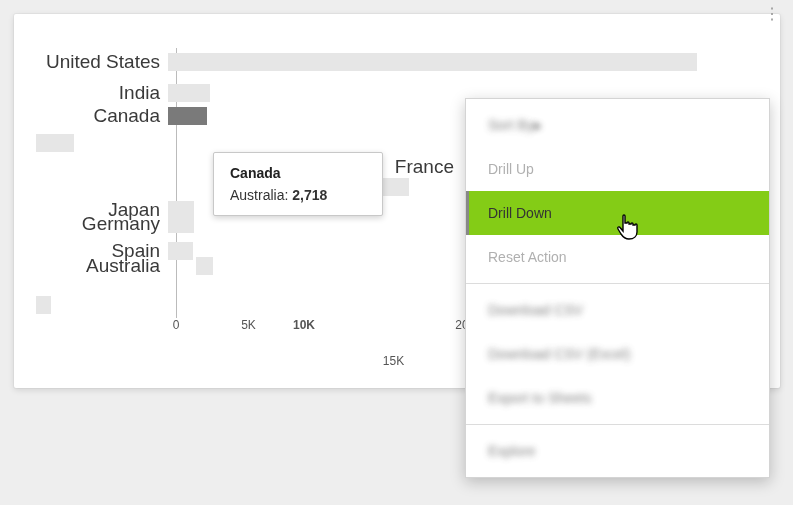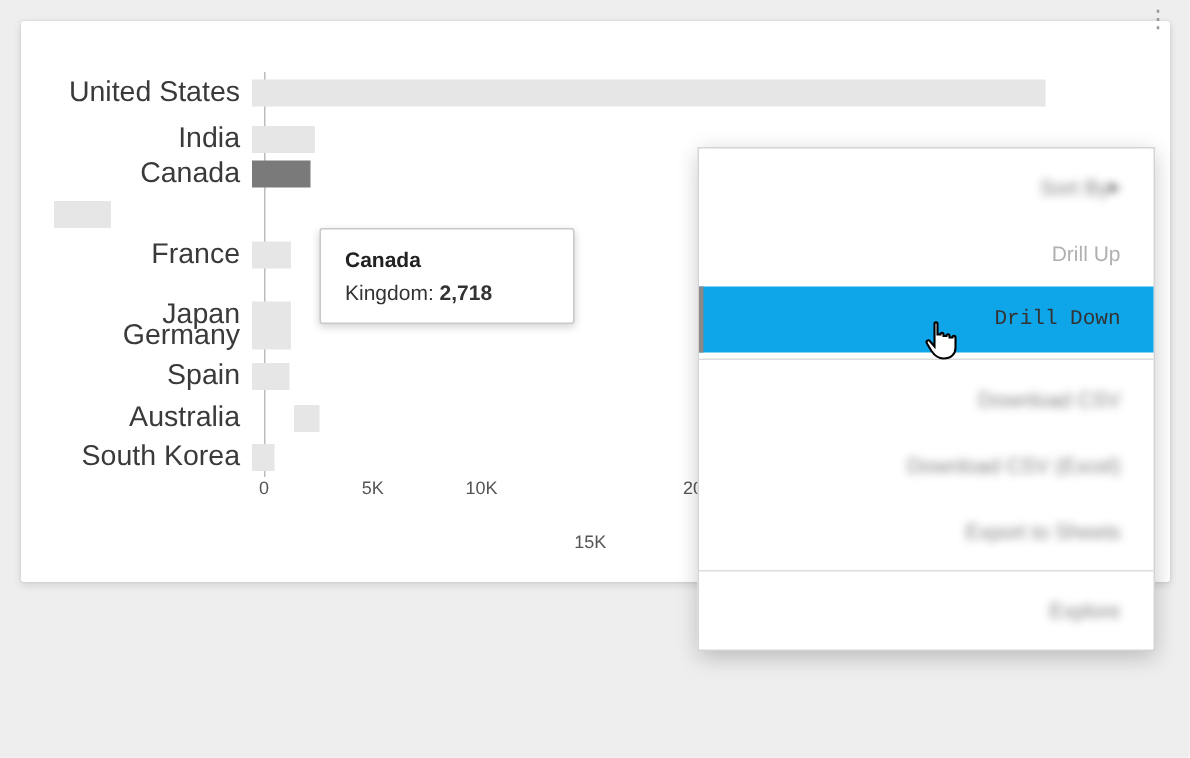--- a/index.html
+++ b/index.html
@@ -96,31 +96,30 @@
     background: #fff;
     border: 1px solid #d4d4d4;
     box-shadow: 0 4px 14px rgba(0,0,0,0.22);
     width: 305px;
     font-size: 14px;
     padding: 4px 0;
   }
   .menu-item {
     padding: 14px 22px;
     color: #6d6d6d;
-    display:flex; align-items:center; justify-content:flex-end;
+    display:flex; align-items:center; justify-content:flex-start;
     cursor: default;
     position:relative;
   }
   .menu-item.disabled { color: #b0b0b0; }
   .menu-item.active {
-    background: #0ea5e9;
+    background: #84cc16;
     color: #333;
     border-left: 3px solid #888;
     padding-left: 19px;
-    font-family: Liberation Mono, monospace;
   }
   .menu-item .arrow { font-size: 10px; color:#555; }
   .menu-sep { height:1px; background:#dcdcdc; margin: 4px 0; }
   .menu-item.blur span { filter: blur(3px); opacity:0.85; }
 
   
   .cursor {
     position: absolute;
     width: 26px; height: 28px;
     pointer-events: none;
@@ -153,21 +152,21 @@
           <div class="row-label">Canada</div>
           <div class="bar-track">
             <div class="bar highlight" style="width: 39.411px;"></div>
           </div>
         </div>
         <div class="row" style="top: 81px;">
           <div class="bar-track">
             <div class="bar" style="width: 37.7px;"></div>
           </div>
         </div>
-        <div class="row" style="top: 108px;">
+        <div class="row" style="top: 108px; flex-direction: column;">
           <div class="row-label">France</div>
           <div class="bar-track">
             <div class="bar" style="width: 26.1px;"></div>
           </div>
         </div>
         <div class="row" style="top: 148px;">
           <div class="row-label">Japan</div>
           <div class="bar-track">
             <div class="bar" style="width: 26.1px;"></div>
           </div>
@@ -177,66 +176,68 @@
           <div class="bar-track">
             <div class="bar" style="width: 26.1px;"></div>
           </div>
         </div>
         <div class="row" style="top: 189px; justify-content: space-between;">
           <div class="row-label">Spain</div>
           <div class="bar-track">
             <div class="bar" style="width: 24.65px;"></div>
           </div>
         </div>
-        <div class="row" style="top: 217px; gap: 28px;">
+        <div class="row" style="top: 204px; gap: 28px;">
           <div class="row-label">Australia</div>
           <div class="bar-track">
             <div class="bar" style="width: 17.4px;"></div>
           </div>
         </div>
         <div class="row" style="top: 243px;">
-          <div class="row-label">South Korea</div>
           <div class="bar-track">
             <div class="bar" style="width: 14.5px;"></div>
           </div>
         </div>
       </div>
     <div class="axis" id="axis">
         <div class="tick" style="left: 0px;">0</div>
         <div class="tick" style="left: 72.5px;">5K</div>
-        <div class="tick" style="left: 145px;">10K</div>
+        <div class="tick" style="left: 128px; font-weight: bold;">10K</div>
         <div class="tick" style="left: 217.5px; margin-top: 36px;">15K</div>
         <div class="tick" style="left: 290px;">20K</div>
         <div class="tick" style="left: 362.5px;">25K</div>
         <div class="tick" style="left: 435px;">30K</div>
         <div class="tick" style="left: 507.5px;">35K</div>
         <div class="tick" style="left: 580px;">40K</div>
       </div>
   </div>
 </div>
 
 <div class="tooltip" style="left:213px; top:152px;">
   <div class="tt-title">Canada</div>
   <div class="tt-row">
-    <span>Kingdom:</span>
+    <span>Australia:</span>
     <b>2,718</b>
   </div>
 </div>
 
 <div class="menu" id="menu" style="left:465px; top:98px;">
     <div class="menu-item blur">
       <span>Sort By</span>
       <span class="arrow">▶</span>
     </div>
     <div class="menu-item disabled">
       <span>Drill Up</span>
     </div>
     <div class="menu-item active">
       <span>Drill Down</span>
     </div>
+    <div class="menu-item disabled">
+      <span>Reset Action</span>
+    </div>
     <div class="menu-sep"></div>
     <div class="menu-item blur">
       <span>Download CSV</span>
     </div>
     <div class="menu-item blur">
       <span>Download CSV (Excel)</span>
     </div>
     <div class="menu-item blur">
       <span>Export to Sheets</span>
     </div>

